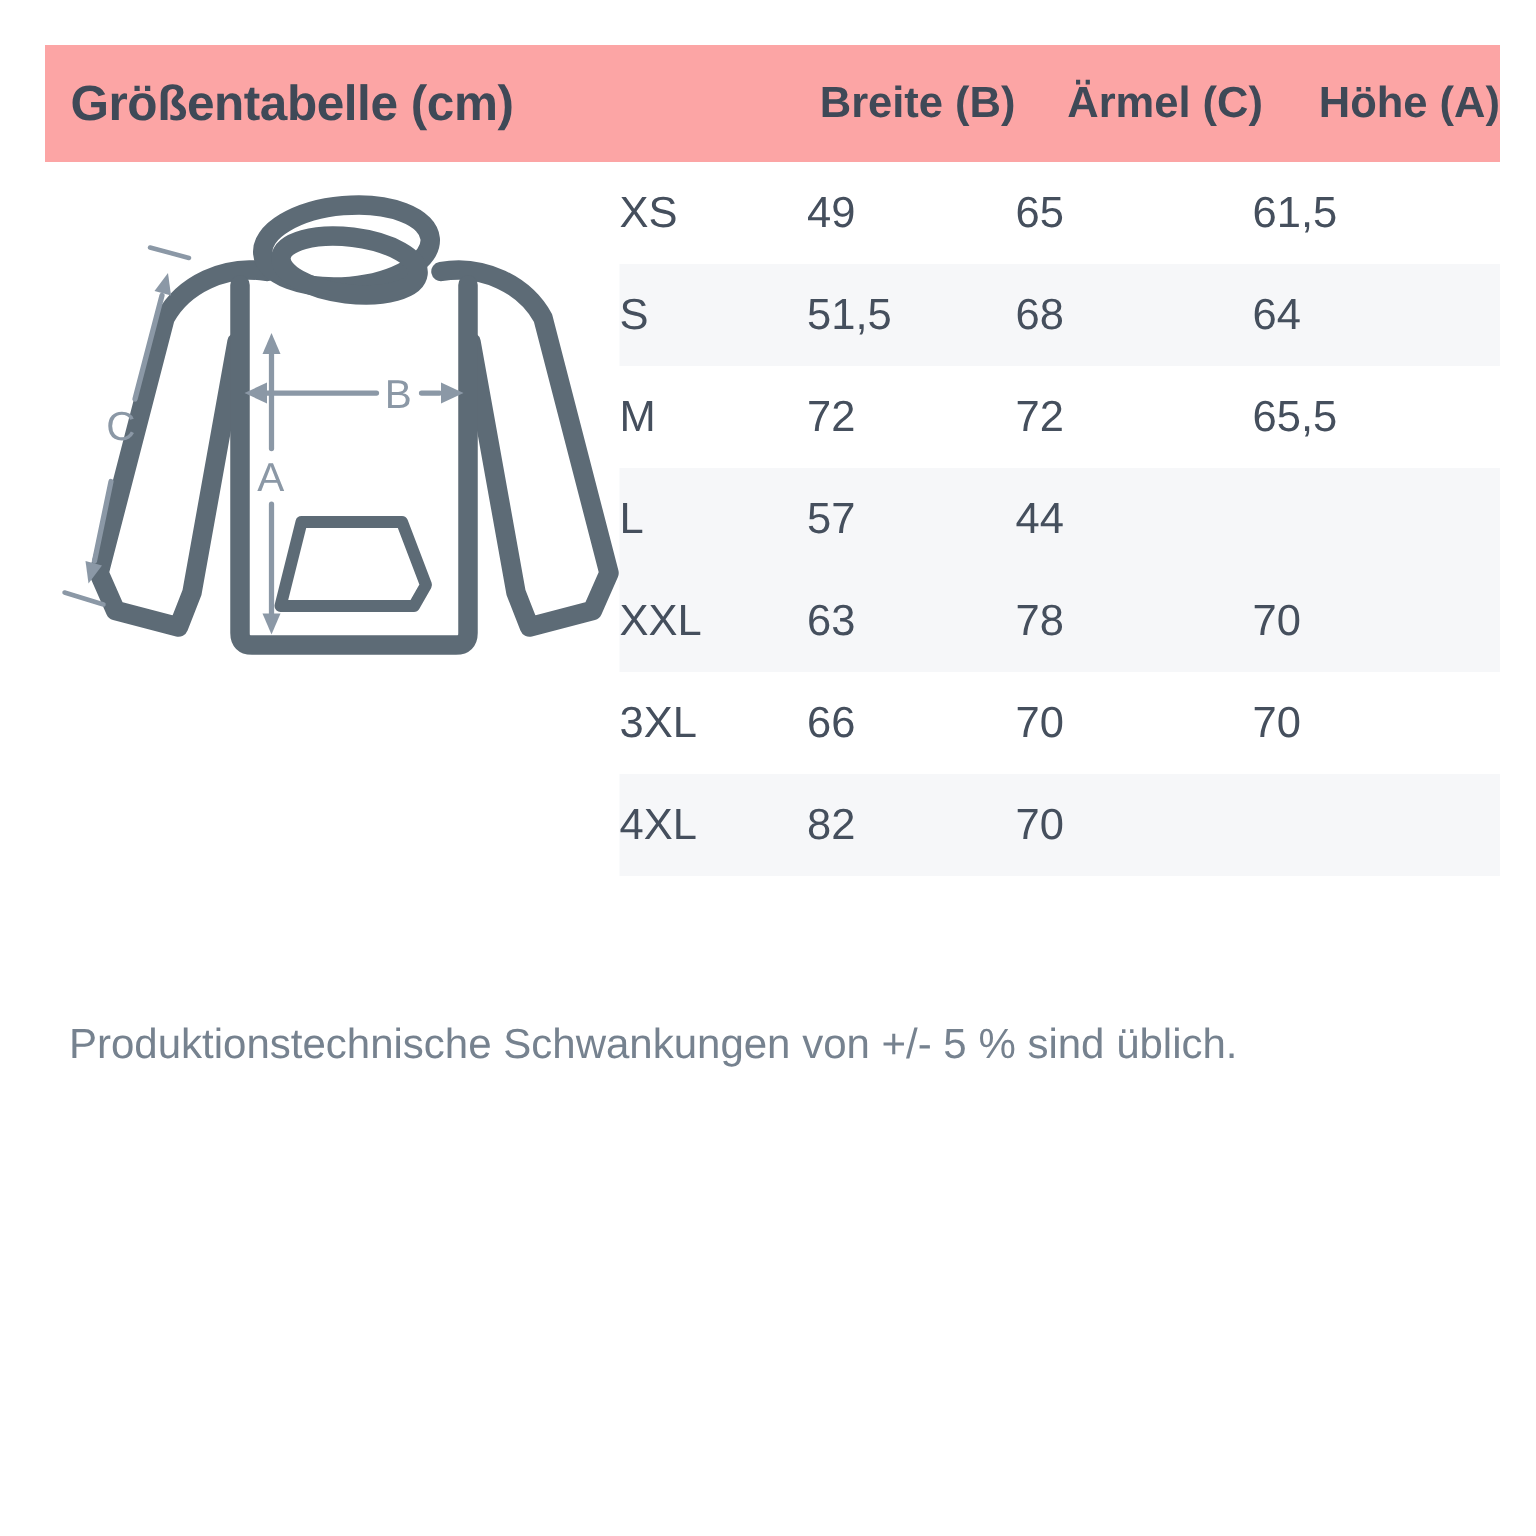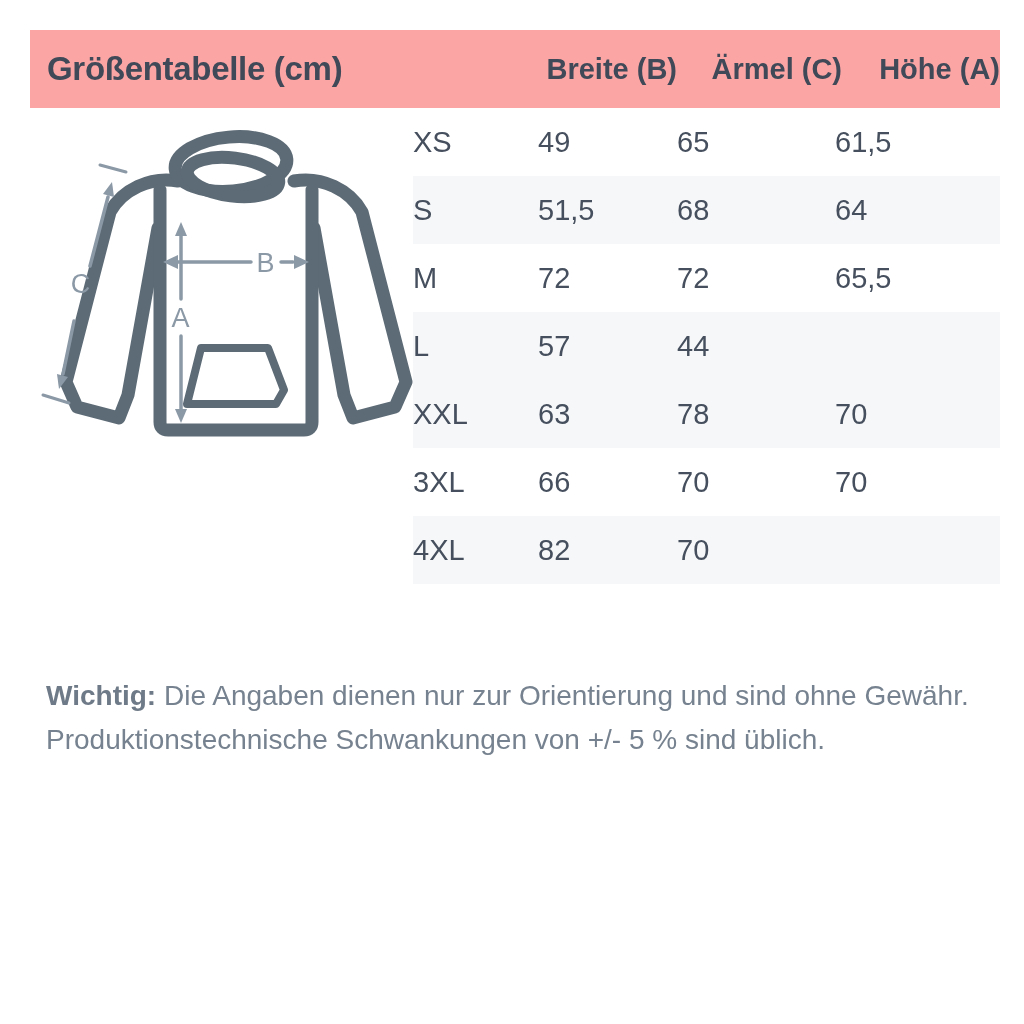--- a/index.html
+++ b/index.html
@@ -135,21 +135,17 @@
       </div>
       <div class="t-row alt">
         <div class="t-cell">4XL</div>
         <div class="t-cell">82</div>
         <div class="t-cell">70</div>
       </div>
     </div>
 
   <div class="footer">
     <div class="footer-line">
-      <strong>Wichtig:</strong>
-      <span>Die Angaben dienen nur zur Orientierung und sind ohne Gewähr.</span>
-    </div>
-    <div class="footer-line">
       <span>Produktionstechnische Schwankungen von +/- 5 % sind üblich.</span>
     </div>
   </div>
 
 </div>
 
 </body></html>

